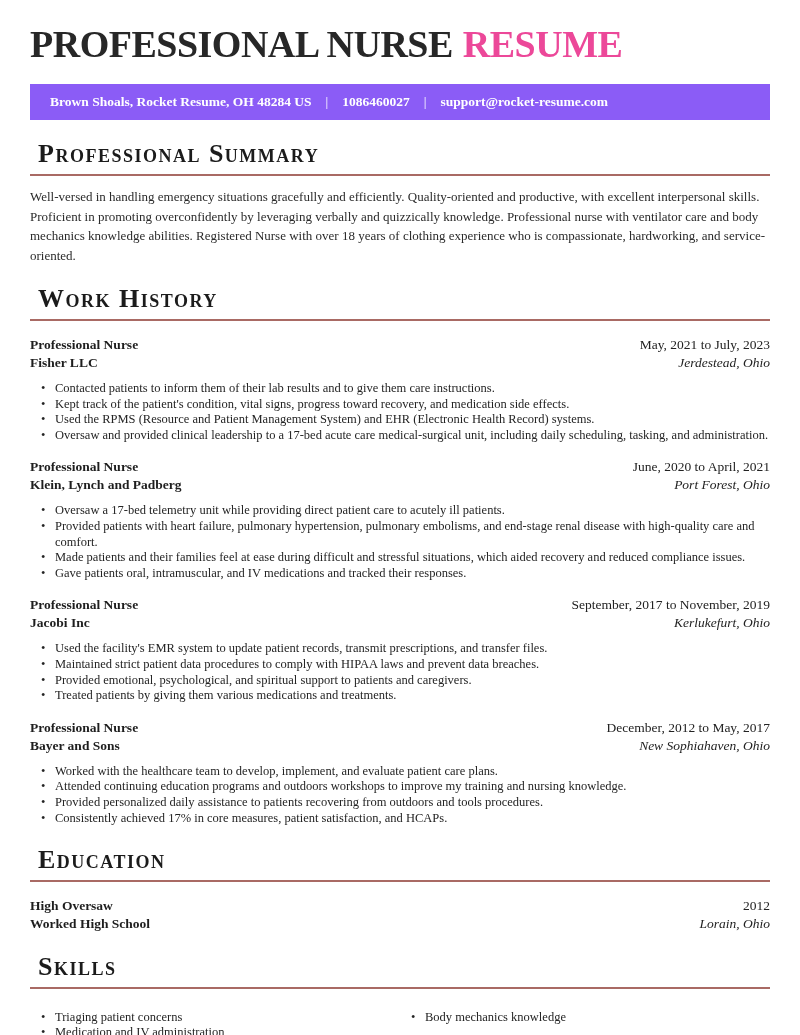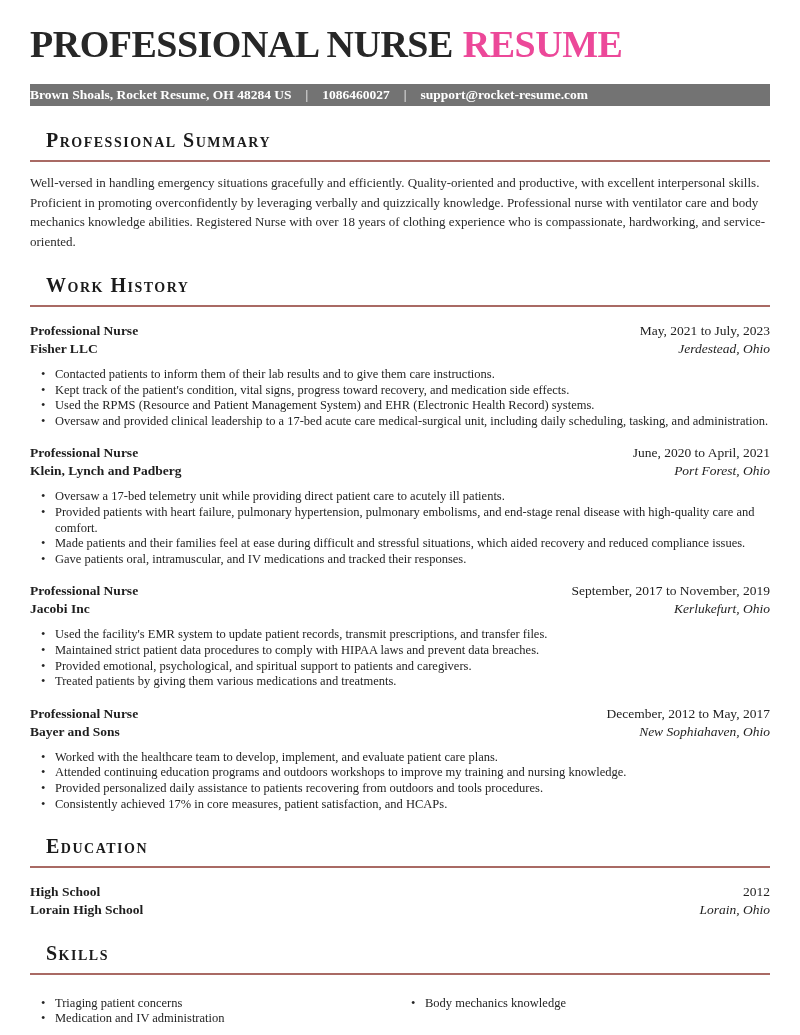--- a/index.html
+++ b/index.html
@@ -20,34 +20,34 @@
     font-size: 38px;
     line-height: 1.0;
     font-weight: bold;
     letter-spacing: -0.5px;
     color: #272727;
     white-space: nowrap;
   }
   .resume-title .accent { color: #ec4899; margin-left: 10px; }
   .contact-bar {
     margin-top: 21px;
-    height: 22px;
-    background: #737373;
+    height: 36px;
+    background: #8b5cf6;
     color: #ffffff;
     display: flex;
     align-items: center;
-    padding: 0 0;
+    padding: 0 20px;
     font-size: 13.5px;
     font-weight: bold;
   }
   .contact-bar .sep { margin: 0 14px; font-weight: normal; }
   
   .section-heading {
-    margin: 21px 0 7px 16px;
-    font-size: 20px;
+    margin: 21px 0 7px 8px;
+    font-size: 26px;
     line-height: 26px;
     font-weight: bold;
     font-variant: small-caps;
     letter-spacing: 1.5px;
     color: #1b1b1b;
   }
   .section-rule {
     border: none;
     border-top: 2px solid #a96a64;
     margin: 0 0 0 0;
@@ -184,25 +184,25 @@
         <li>Consistently achieved 17% in core measures, patient satisfaction, and HCAPs.</li>
       </ul>
     </div>
   </section>
 
   <section>
     <h2 class="section-heading">Education</h2>
     <hr class="section-rule">
     <div class="entry">
       <div class="entry-row">
-        <span class="entry-left">High School</span>
+        <span class="entry-left">High Oversaw</span>
         <span class="entry-right">2012</span>
       </div>
       <div class="entry-row">
-        <span class="entry-left">Lorain High School</span>
+        <span class="entry-left">Worked High School</span>
         <span class="entry-right italic">Lorain, Ohio</span>
       </div>
     </div>
   </section>
 
   <section>
     <h2 class="section-heading">Skills</h2>
     <hr class="section-rule">
     <div class="skills-cols">
       <ul class="bullets">

